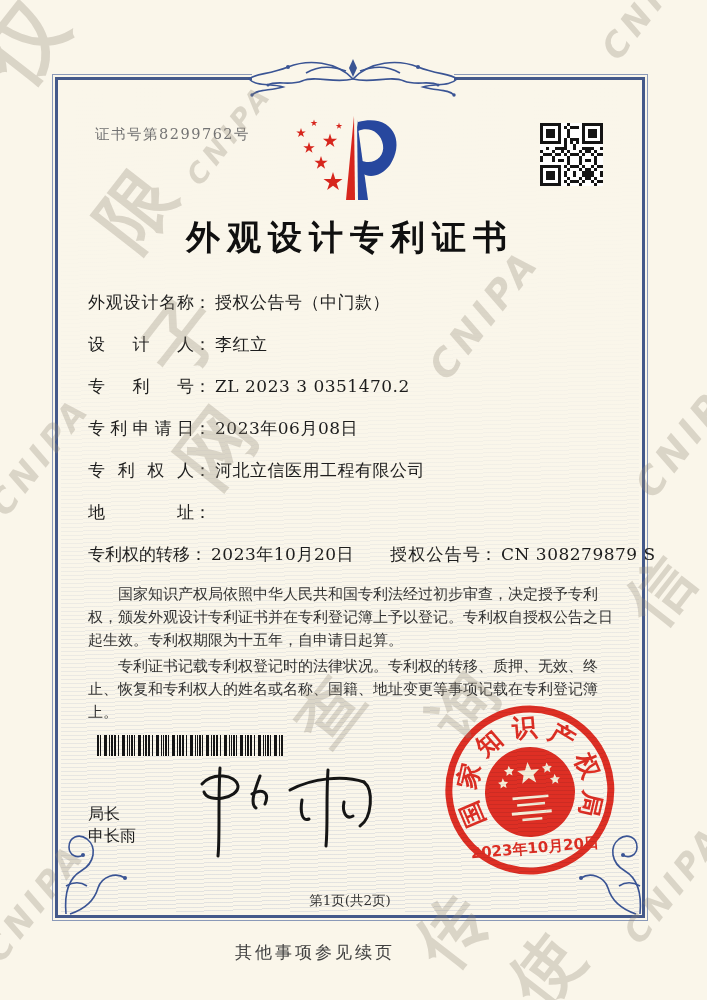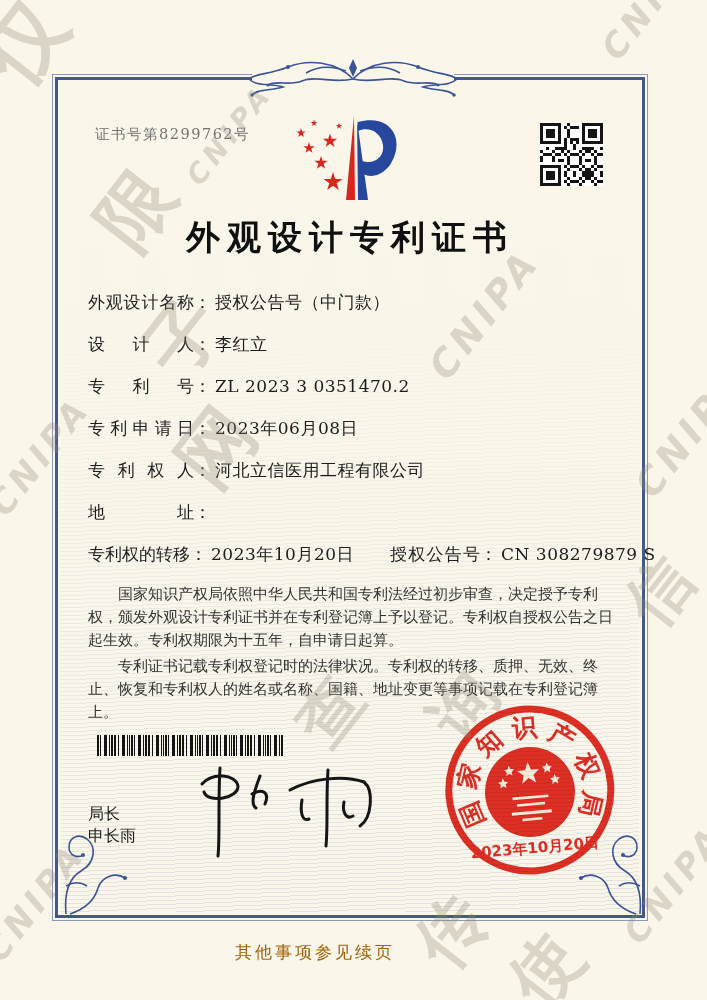--- a/index.html
+++ b/index.html
@@ -55,21 +55,21 @@
   .seal{ position:absolute; left:440px; top:700px; z-index:5;
     transform:rotate(-5deg); opacity:0.95; mix-blend-mode:multiply; }
   .sig-title{ position:absolute; left:88px; top:796px; z-index:3;
     font-family:"DejaVu Sans", sans-serif; font-size:16px; color:#1c1c1c;margin-top:8px; }
   .sig-name{ position:absolute; left:88px; top:826px; z-index:3;
     font-family:"DejaVu Sans", sans-serif; font-size:16px; color:#1c1c1c; }
   .sig-script{ position:absolute; left:188px; top:760px; z-index:3; }
   .page-info{ position:absolute; left:55px; top:892px; width:590px; z-index:3;
     text-align:center; font-size:13.5px; color:#333; }
   .cont-note{ position:absolute; left:55px; top:941px; width:520px; z-index:3;
-    text-align:center; font-size:17px; letter-spacing:3px; color:#a16207; }
+    text-align:center; font-size:17px; letter-spacing:3px; color:#404040; }
 </style>
 </head>
 <body>
 
 <div class="page">
 
   <div class="frame">
     <div class="waves"></div>
     <div class="fade"></div>
   </div>
@@ -410,20 +410,21 @@
         <path d="M64,34 C74,28 82,32 77,44"></path>
         <path d="M102,30 C124,18 156,15 176,22"></path>
         <path d="M140,10 C138,38 140,66 138,86"></path>
         <path d="M114,40 C112,52 114,62 121,59"></path>
         <path d="M156,42 C154,52 158,60 165,56"></path>
         <path d="M176,22 C186,30 184,58 172,66"></path>
       </g>
     </svg>
   </div>
 
+  <div class="page-info">第1页(共2页)</div>
   <div class="cont-note">其他事项参见续页</div>
 
 <span class="wm" style="left: -14px; top: -12px; font-size: 80px;">仅</span>
     <span class="wm latin" style="left: 582px; top: -20px; font-size: 34px;">CNIPA</span>
     <span class="wm latin" style="left: 170px; top: 118px; font-size: 28px;">CNIPA</span>
     <span class="wm" style="left: 100px; top: 160px; font-size: 74px;">限</span>
     <span class="wm" style="left: 148px; top: 288px; font-size: 74px;">子</span>
     <span class="wm latin" style="left: 408px; top: 292px; font-size: 38px;">CNIPA</span>
     <span class="wm" style="left: 180px; top: 398px; font-size: 74px;">网</span>
     <span class="wm latin" style="left: -30px; top: 436px; font-size: 34px;">CNIPA</span>

